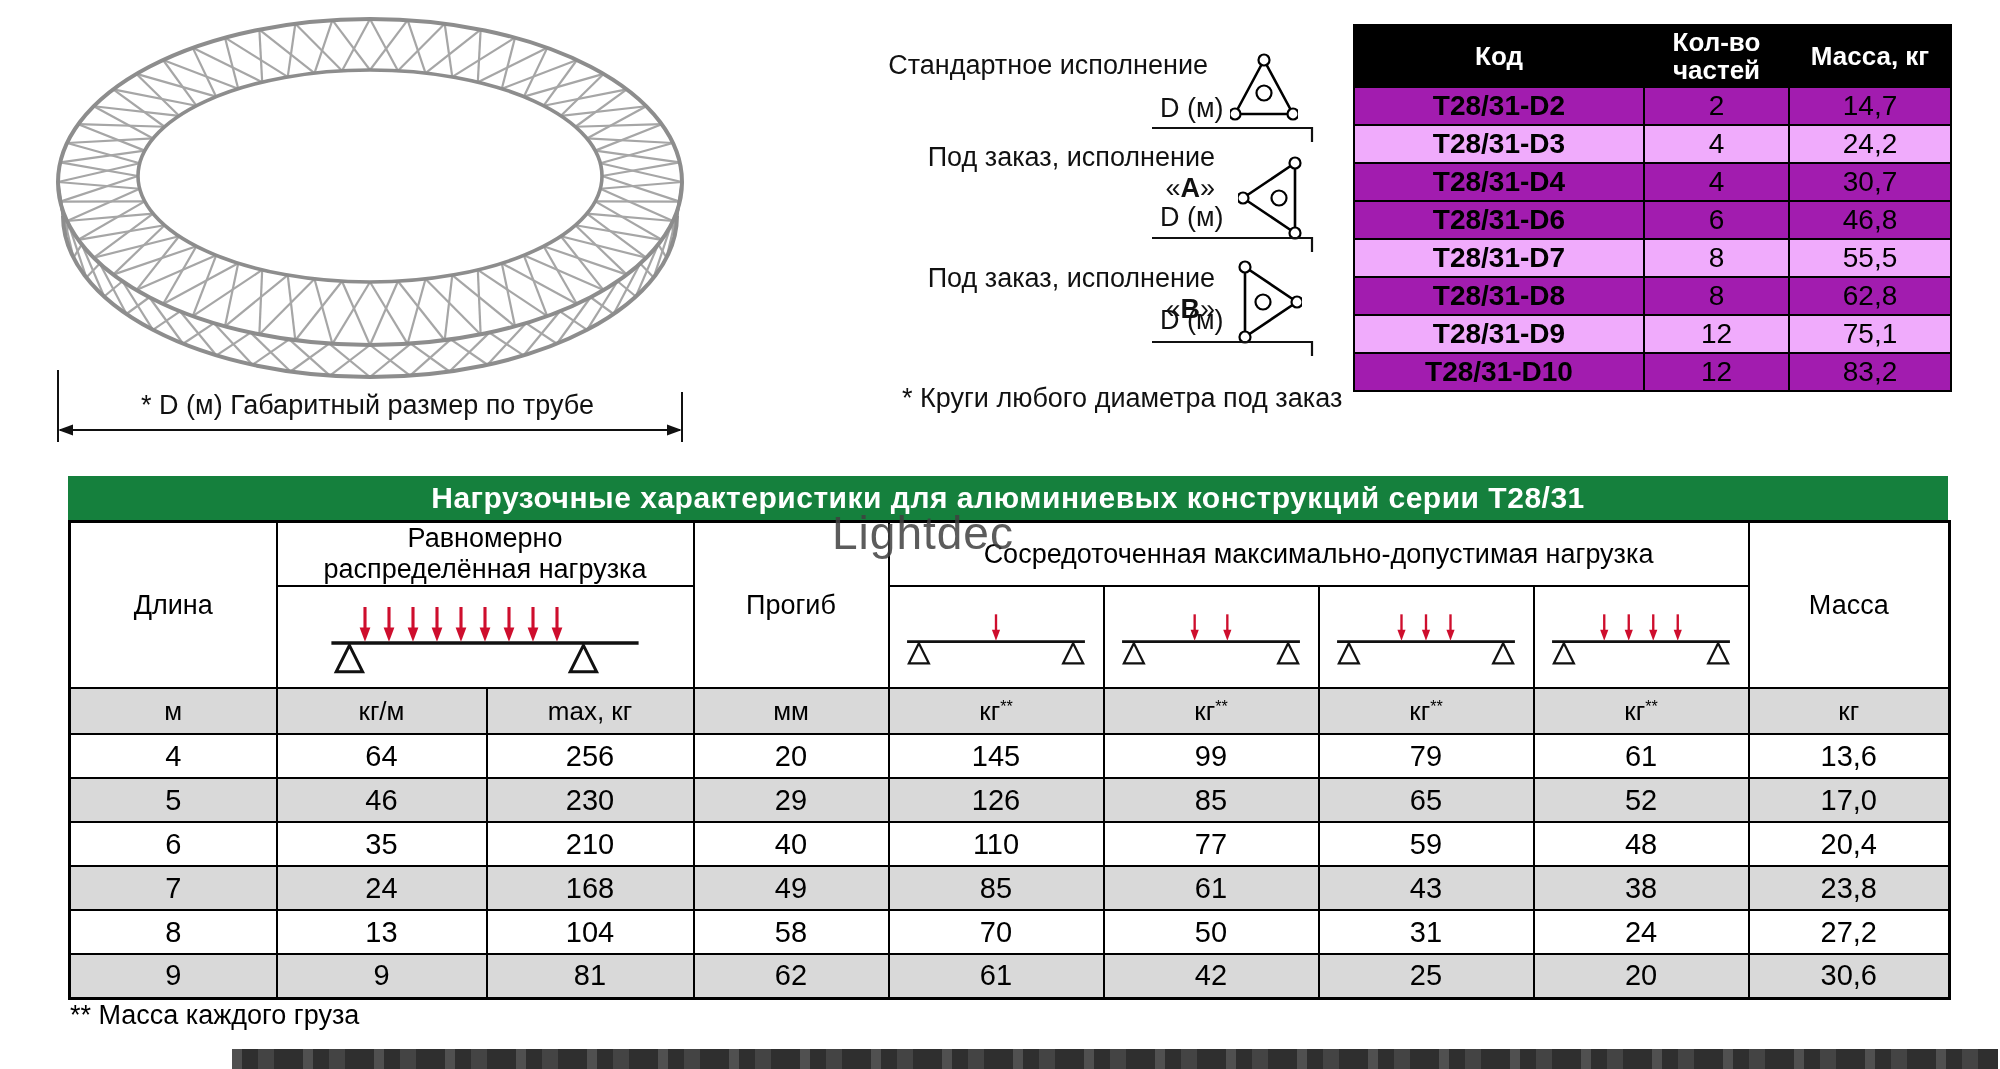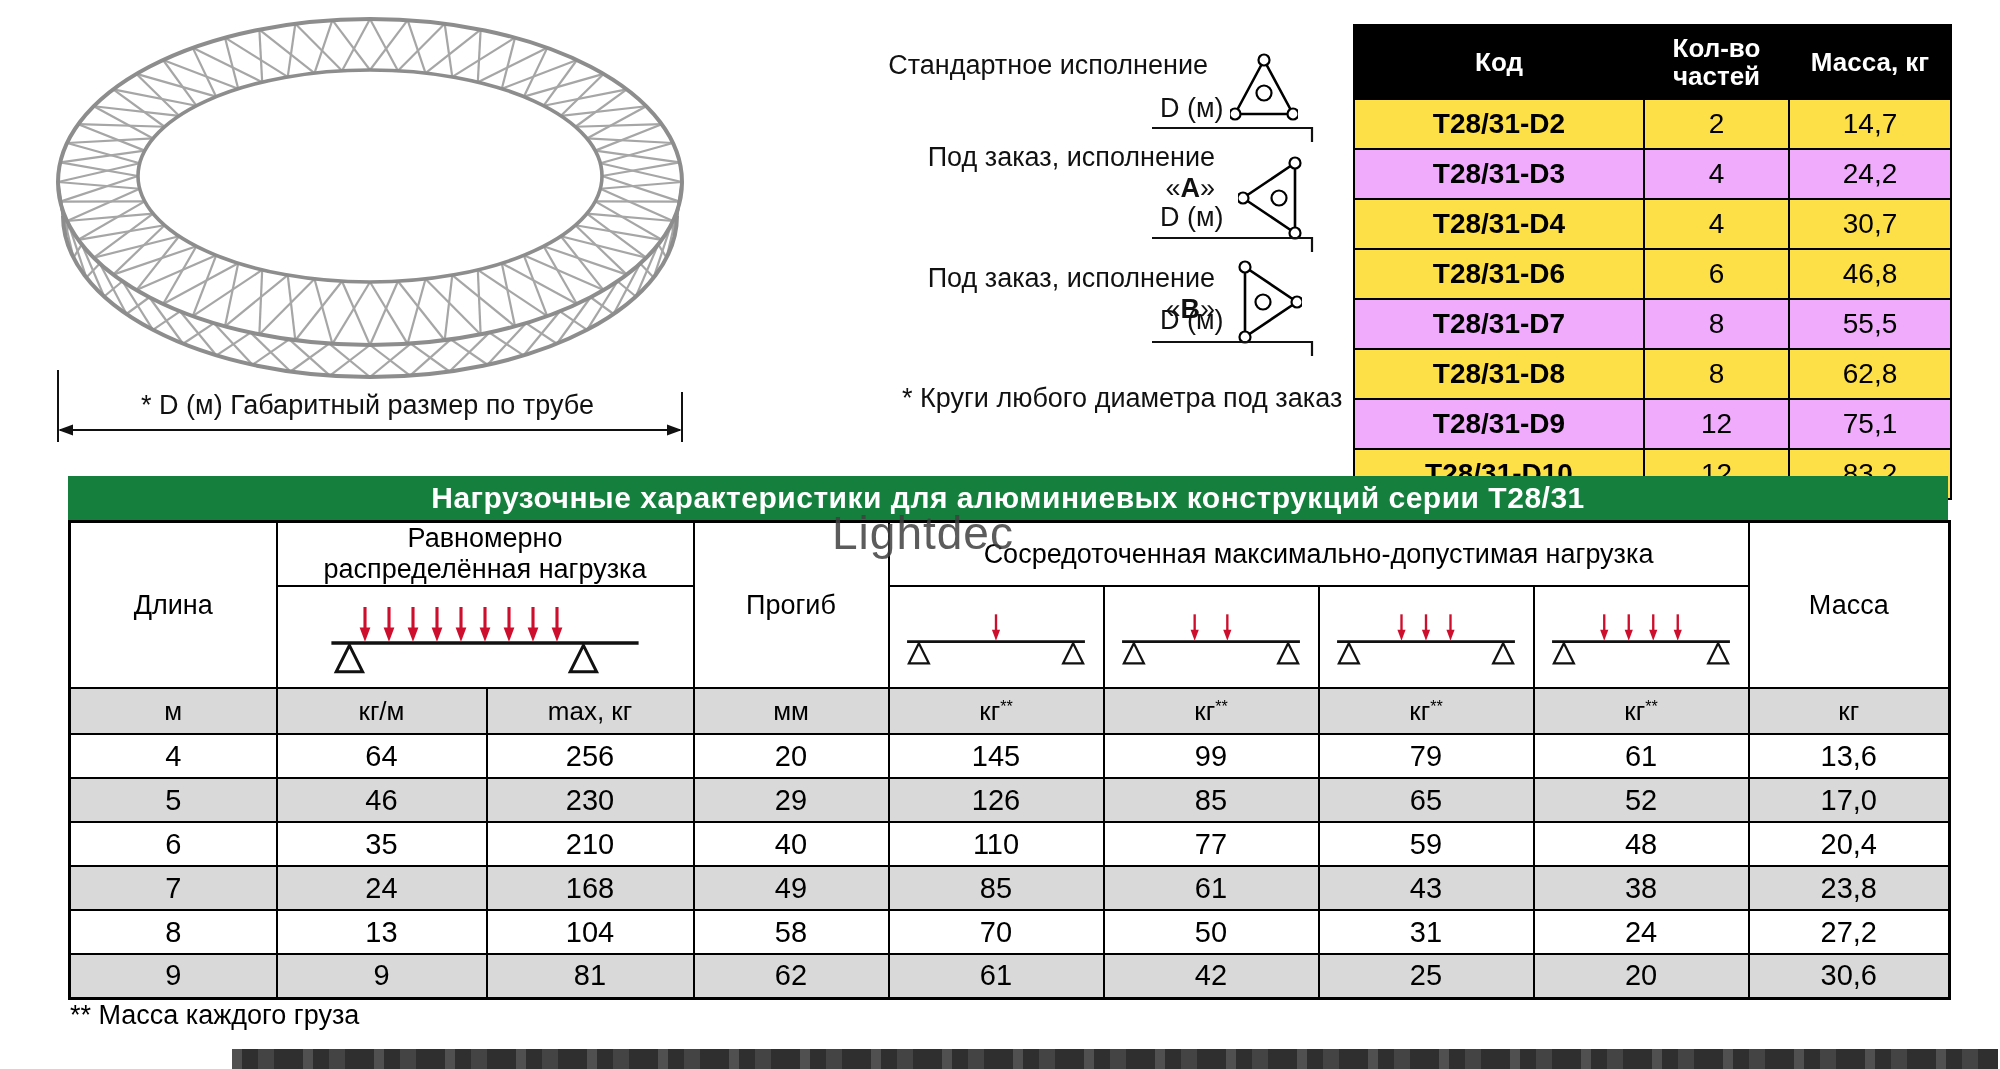--- a/index.html
+++ b/index.html
@@ -7,23 +7,23 @@
     width:2000px;height:1069px;position:relative;background:#fff;
     font-family:"Liberation Sans",sans-serif;color:#000;overflow:hidden;
   }
   .abs{position:absolute;}
   .lbl{font-size:27px;color:#111;}
   .right{text-align:right;}
   .italic{}
 
   
   table.parts{border-collapse:collapse;table-layout:fixed;width:597px;}
-  table.parts th,table.parts td{border:2px solid #000;text-align:center;padding:6px;}
+  table.parts th,table.parts td{border:2px solid #000;text-align:center;padding:0;}
   table.parts thead th{background:#000;color:#fff;font-weight:bold;font-size:26px;height:60px;line-height:1.08;}
-  table.parts td{height:36px;font-size:28px;background:#fde047;}
+  table.parts td{height:36px;font-size:28px;background:#a21caf;}
   table.parts td.code{font-weight:bold;}
   table.parts tr.alt td{background:#f0abfc;}
 
   
   .title-bar{
     left:68px;top:476px;width:1880px;height:44px;background:#15803d;color:#fff;
     display:flex;align-items:center;justify-content:center;
     font-size:30px;font-weight:bold;letter-spacing:.5px;
   }
   table.loadtbl{border-collapse:collapse;table-layout:fixed;width:1880px;border:3px solid #000;}

